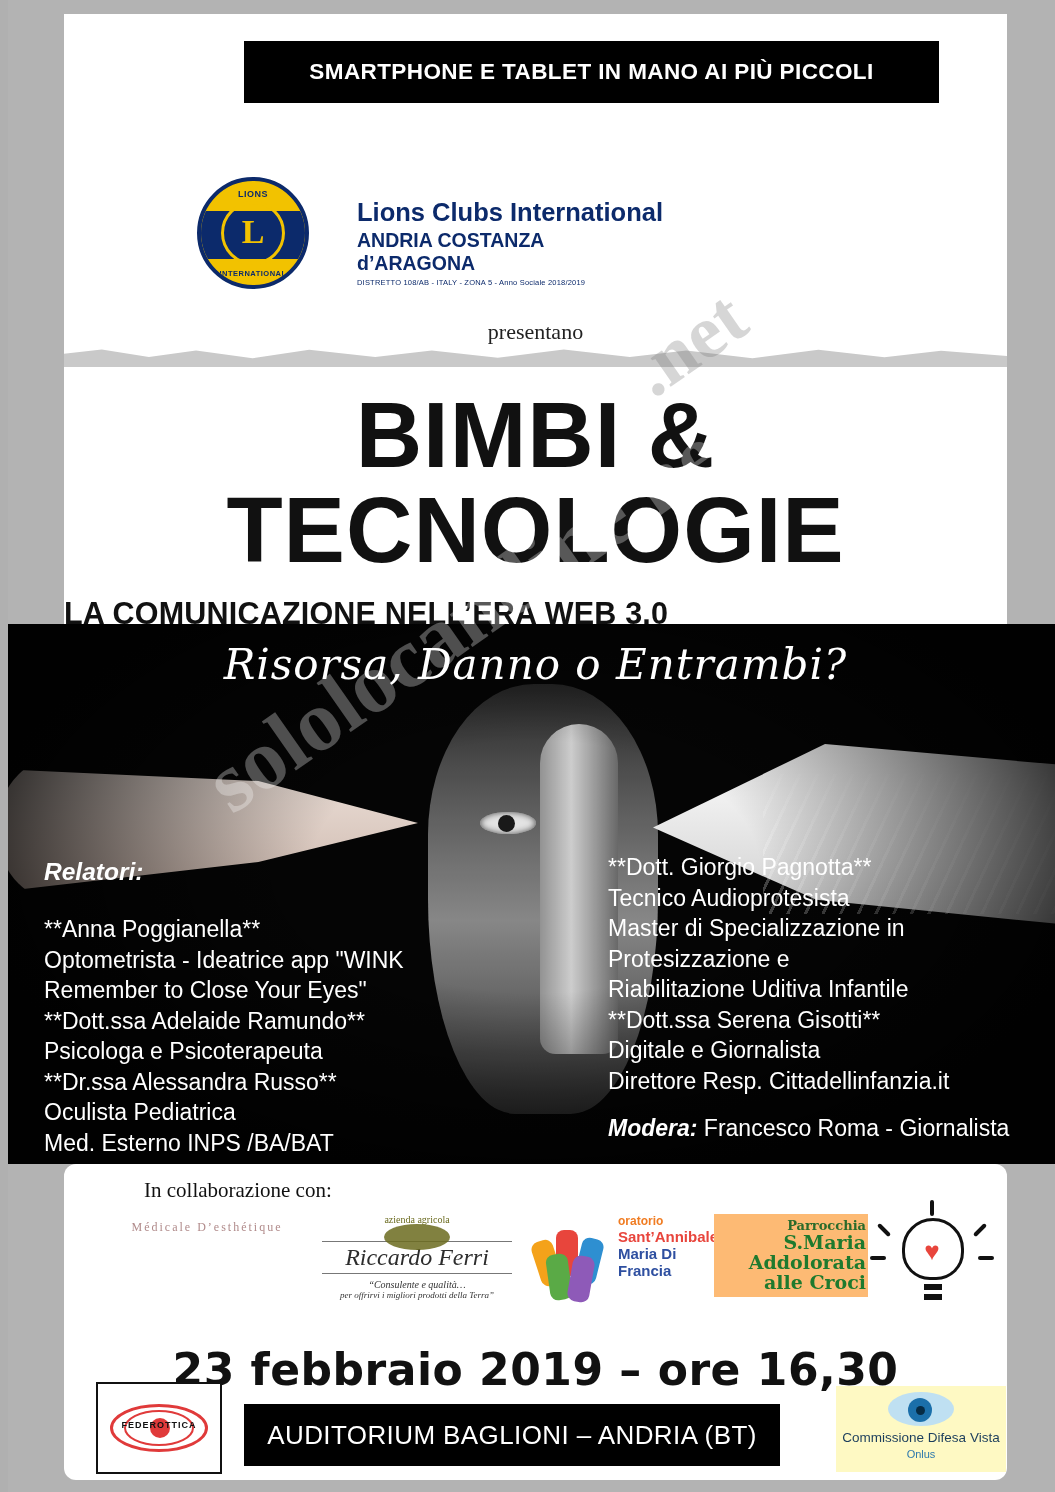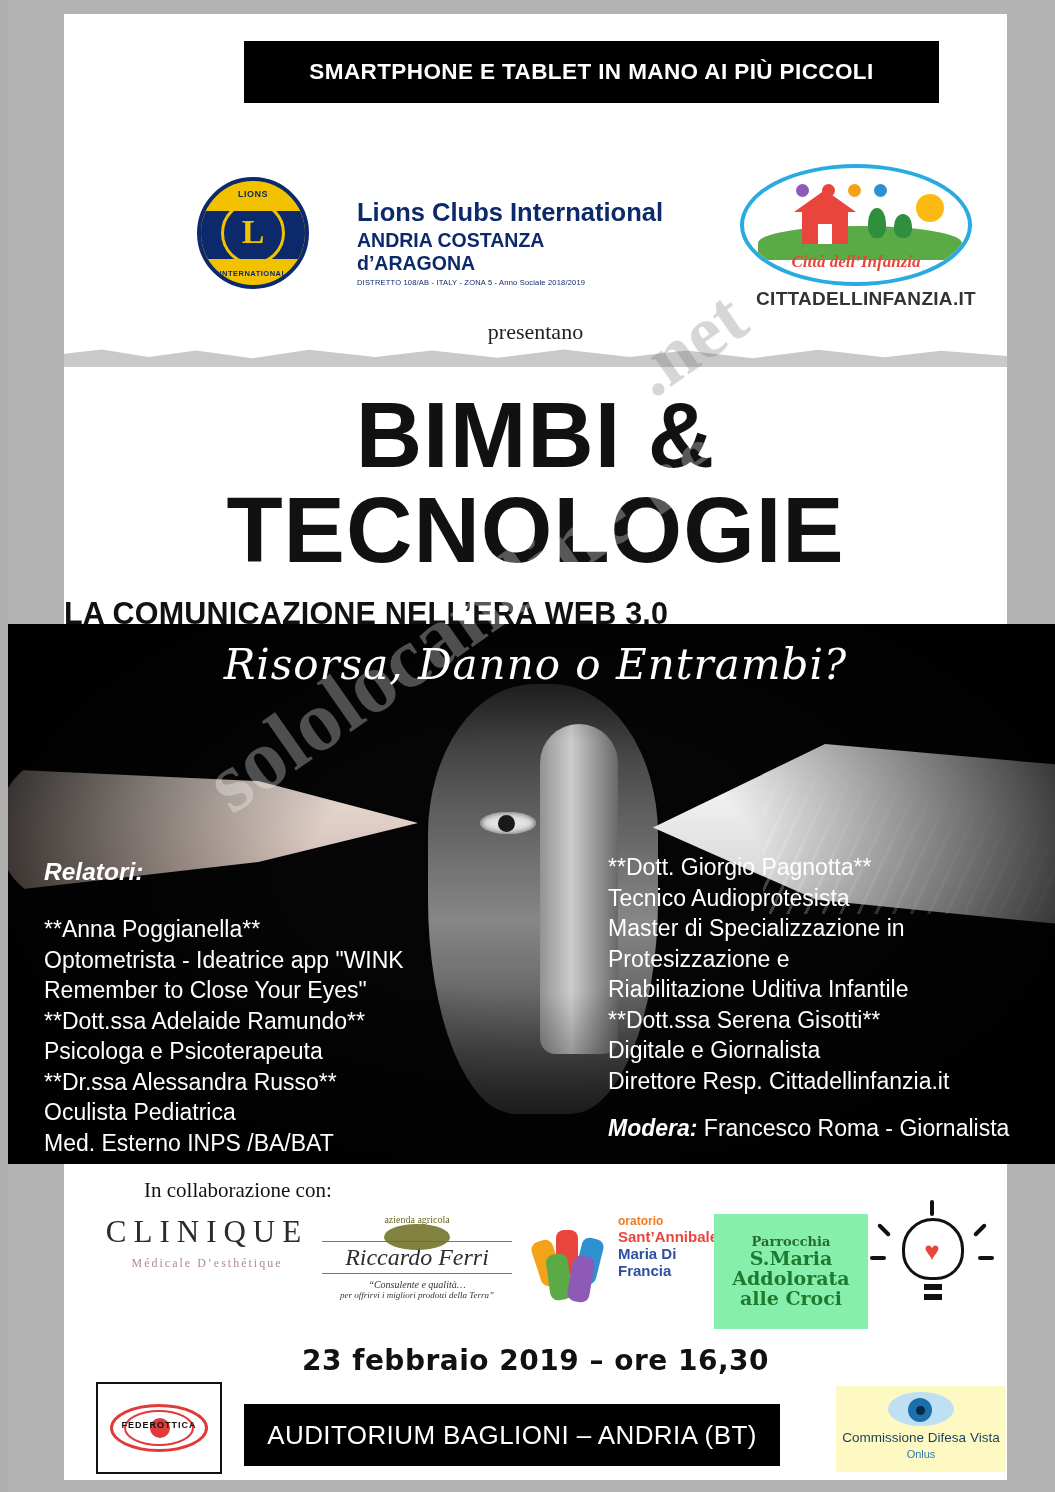--- a/index.html
+++ b/index.html
@@ -95,21 +95,21 @@
   .robot-lines{position:absolute;right:0;top:150px;width:300px;height:140px;
     background:repeating-linear-gradient(115deg,rgba(255,255,255,.25) 0 3px,transparent 3px 16px);}
   .vignette{position:absolute;left:0;top:0;width:100%;height:100%;
     background:radial-gradient(ellipse at 50% 45%,rgba(0,0,0,0) 30%,rgba(0,0,0,.85) 78%);}
 
   .rel-label{position:absolute;left:36px;top:234px;color:#fff;font-size:24.5px;font-weight:bold;font-style:italic;}
   .col-left{position:absolute;left:36px;top:290px;width:520px;color:#fff;font-size:23px;line-height:1.33;}
   .col-right{position:absolute;left:600px;top:228px;width:445px;color:#fff;font-size:23px;line-height:1.33;}
 
   
-  .bottom{position:absolute;left:56px;top:1164px;width:943px;height:316px;background:#fff;}
+  .bottom{position:absolute;left:56px;top:1164px;width:943px;height:316px;background:#fff;border-radius:12px;}
   .collab{position:absolute;left:80px;top:14px;font-family:"Liberation Serif",serif;font-size:21px;color:#111;}
 
   .logos{position:absolute;left:0;top:50px;width:943px;height:120px;}
   .lg{position:absolute;top:0;text-align:center;}
 
   .clinique{left:38px;width:210px;}
   .clinique .c1{font-family:"Liberation Serif",serif;font-size:31px;letter-spacing:7px;color:#2b2b2b;}
   .clinique .c2{font-family:"Liberation Serif",serif;font-size:12px;letter-spacing:2px;color:#b08a8a;margin-top:6px;}
 
   .ferri{left:258px;width:190px;}
@@ -119,33 +119,33 @@
   .ferri .f3{font-family:"Liberation Serif",serif;font-style:italic;font-size:9px;color:#333;}
   .ferri .olive{position:absolute;left:62px;top:10px;width:66px;height:26px;border-radius:50%;background:#6b6b1f;opacity:.85;}
 
   .oratorio{left:462px;width:180px;text-align:left;}
   .oratorio .hands{position:absolute;left:10px;top:10px;width:78px;height:66px;}
   .oratorio .h{position:absolute;width:22px;height:46px;border-radius:8px;}
   .oratorio .o1{font-size:12px;color:#f07c22;font-weight:bold;margin-left:92px;}
   .oratorio .o2{font-size:15px;color:#e8453c;font-weight:bold;margin-left:92px;}
   .oratorio .o3{font-size:15px;color:#2e4fa0;font-weight:bold;margin-left:92px;}
 
-  .parrocchia{left:650px;width:150px;background:#86efac;padding:20px 2px;}
+  .parrocchia{left:650px;width:150px;background:#fdba74;padding:4px 2px;text-align:right;}
   .parrocchia .p0{font-family:"DejaVu Serif",serif;font-size:13px;color:#2a6b2a;font-weight:bold;}
   .parrocchia .p1{font-family:"DejaVu Serif",serif;font-size:19px;color:#1e7a2e;font-weight:bold;line-height:1.05;}
 
   .idearmo{left:810px;width:120px;}
   .idearmo .bulb{position:absolute;left:28px;top:4px;width:62px;height:62px;border-radius:50% 50% 45% 45%;border:3px solid #111;box-sizing:border-box;}
   .idearmo .heart{position:absolute;left:44px;top:24px;width:28px;height:26px;color:#e8453c;font-size:26px;line-height:26px;}
   .idearmo .base{position:absolute;left:50px;top:70px;width:18px;height:6px;background:#111;}
   .idearmo .base2{position:absolute;left:50px;top:80px;width:18px;height:6px;background:#111;}
   .idearmo .ray{position:absolute;background:#111;width:4px;height:16px;border-radius:2px;}
 
   .date{position:absolute;left:0;top:180px;width:943px;text-align:center;
-    font-family:"DejaVu Sans",sans-serif;font-size:28px;font-weight:bold;color:#111;letter-spacing:.5px;}
+    font-family:"DejaVu Sans",sans-serif;font-size:44px;font-weight:bold;color:#111;letter-spacing:.5px;}
 
   .venue{position:absolute;left:236px;top:1404px;width:536px;height:62px;background:#000;
     display:flex;align-items:center;justify-content:center;}
   .venue span{color:#fff;font-size:26px;letter-spacing:.4px;}
 
   .fed{position:absolute;left:88px;top:1382px;width:126px;height:92px;background:#fff;border:2px solid #111;box-sizing:border-box;}
   .fed .ell{position:absolute;left:12px;top:20px;width:98px;height:48px;border:3px solid #e03a3a;border-radius:50%;box-sizing:border-box;}
   .fed .ell2{position:absolute;left:26px;top:26px;width:70px;height:36px;border:2px solid #e03a3a;border-radius:50%;box-sizing:border-box;}
   .fed .dot{position:absolute;left:52px;top:34px;width:20px;height:20px;border-radius:50%;background:#e03a3a;}
   .fed .txt{position:absolute;left:0;top:36px;width:100%;text-align:center;font-size:9px;font-weight:bold;color:#111;letter-spacing:1px;}
@@ -183,37 +183,20 @@
         <div class="lL">L</div>
         <div class="lbot">INTERNATIONAL</div>
       </div>
       <div class="lions-text">
         <div class="l1">Lions Clubs International</div>
         <div class="l2">ANDRIA COSTANZA d’ARAGONA</div>
         <div class="l3">DISTRETTO 108/AB - ITALY - ZONA 5 - Anno Sociale 2018/2019</div>
       </div>
     </div>
 
-    <div class="citta-wrap">
-      <div class="citta-oval">
-        <div class="c-fig" style="left:52px;background:#8e5ab8;"></div>
-        <div class="c-fig" style="left:78px;background:#e8453c;"></div>
-        <div class="c-fig" style="left:104px;background:#f4a21a;"></div>
-        <div class="c-fig" style="left:130px;background:#2e8fd1;"></div>
-        <div class="c-sun"></div>
-        <div class="c-ground"></div>
-        <div class="c-roof"></div>
-        <div class="c-house"></div>
-        <div class="c-door"></div>
-        <div class="c-tree" style="left:124px;"></div>
-        <div class="c-tree" style="left:150px;height:24px;"></div>
-        <div class="c-name">Città dell’Infanzia</div>
-      </div>
-      <div class="citta-url">CITTADELLINFANZIA.IT</div>
-    </div>
 
     <div class="presentano">presentano</div>
   </div>
 
   <div class="torn"></div>
 
   <div class="white-top" style="background:transparent;top:14px;">
     <div class="title1">BIMBI &amp;</div>
     <div class="title2">TECNOLOGIE</div>
     <div class="subtitle">LA COMUNICAZIONE NELL’ERA WEB 3.0</div>
@@ -258,21 +241,20 @@
       </div>
     </div>
   </div>
 
   <div class="bottom">
     <div class="collab">In collaborazione con:</div>
 
     <div class="logos">
 
       <div class="lg clinique">
-        <div class="c1">CLINIQUE</div>
         <div class="c2">Médicale D’esthétique</div>
       </div>
 
       <div class="lg ferri">
         <div class="olive"></div>
         <div class="f0">azienda agricola</div>
         <div class="f1">Riccardo Ferri</div>
         <div class="f2">“Consulente e qualità…</div>
         <div class="f3">per offrirvi i migliori prodotti della Terra”</div>
       </div>

